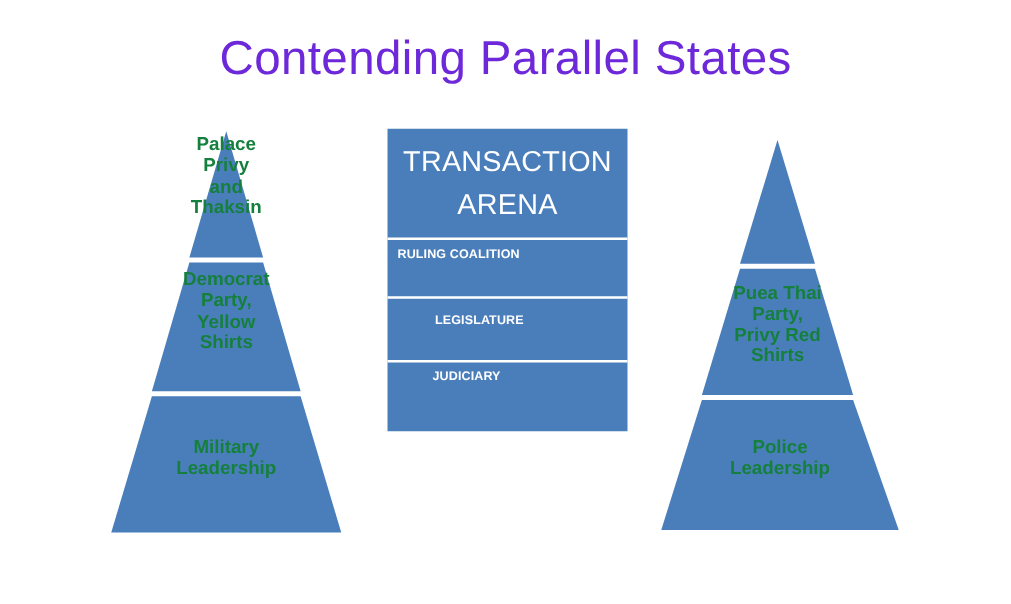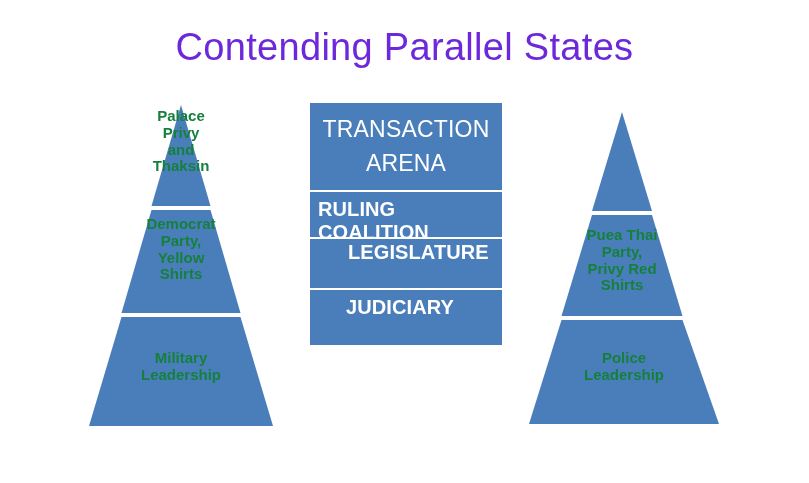--- a/index.html
+++ b/index.html
@@ -124,28 +124,28 @@
     font-size: 23px;
     font-weight: 400;
     line-height: 1.45;
     letter-spacing: 0.2px;
   }
   #arena-header .arena-header-line {
     display: block;
     text-align: center;
   }
   .arena-item {
-    font-size: 20px;
+    font-size: 10px;
     font-weight: bold;
     padding-left: 8px;
     padding-top: 6px;
     letter-spacing: 0.1px;
   }
   #arena-row-1 { top: 89px;  height: 45px; }
-  #arena-row-2 { top: 132px; height: 49px; padding-left: 38px; }
+  #arena-row-2 { top: 142px; height: 49px; padding-left: 38px; }
   #arena-row-3 { top: 187px; height: 55px; margin-left: 28px; }
 
   #arena-div-1 { top: 87px; }
   #arena-div-2 { top: 134px; }
   #arena-div-3 { top: 185px; }
 </style>
 </head>
 <body>
 
 <div id="slide">

